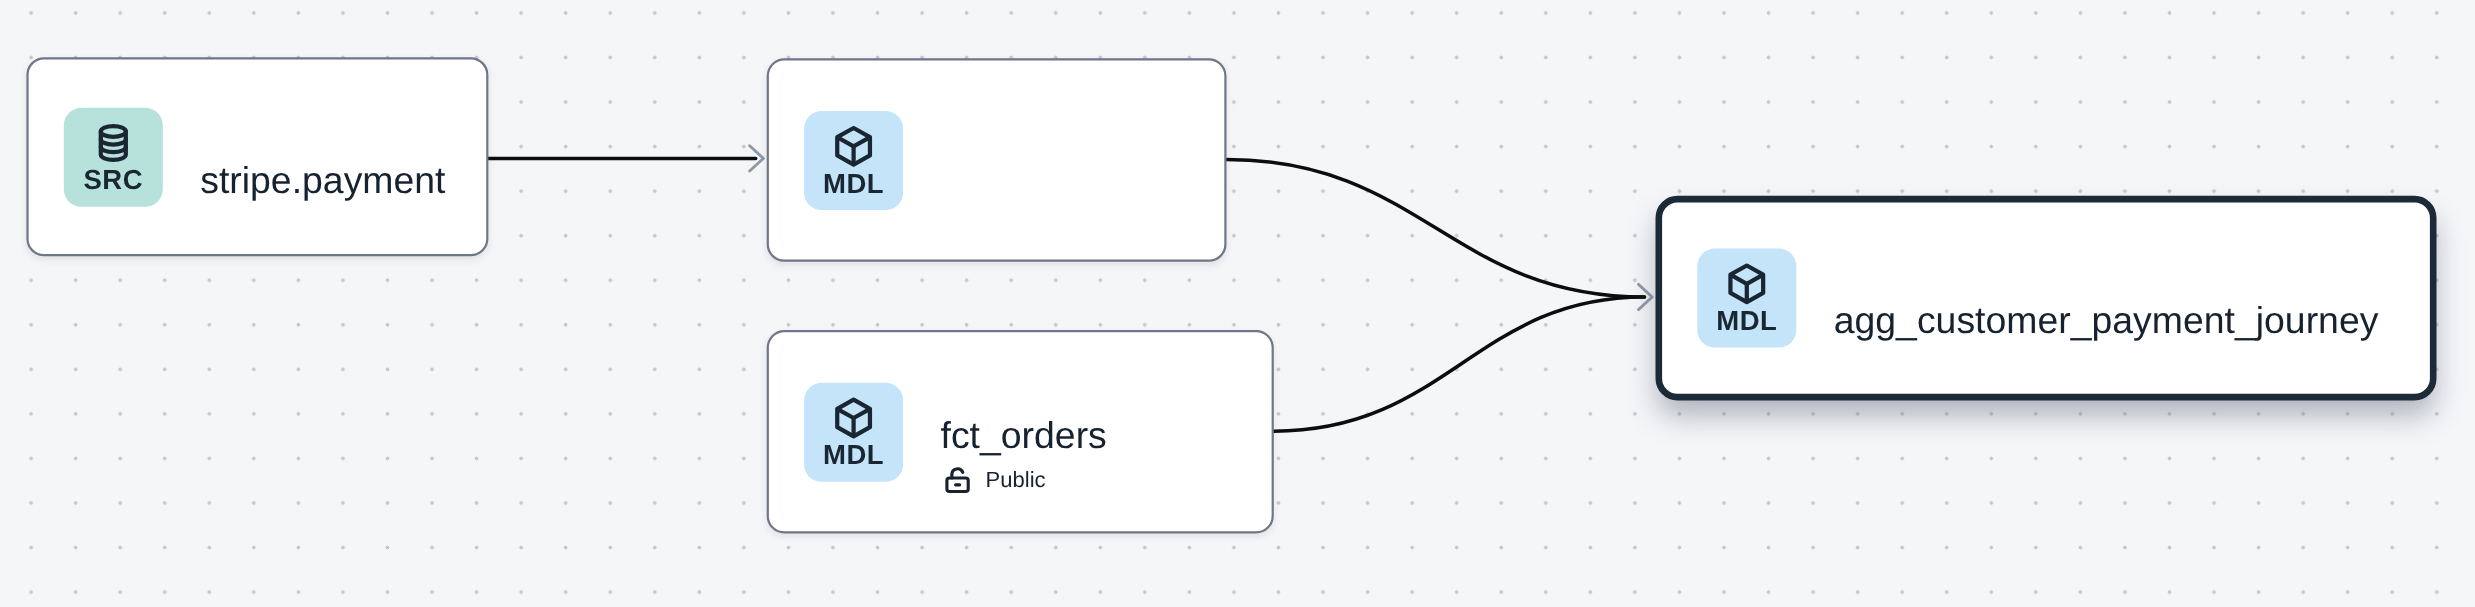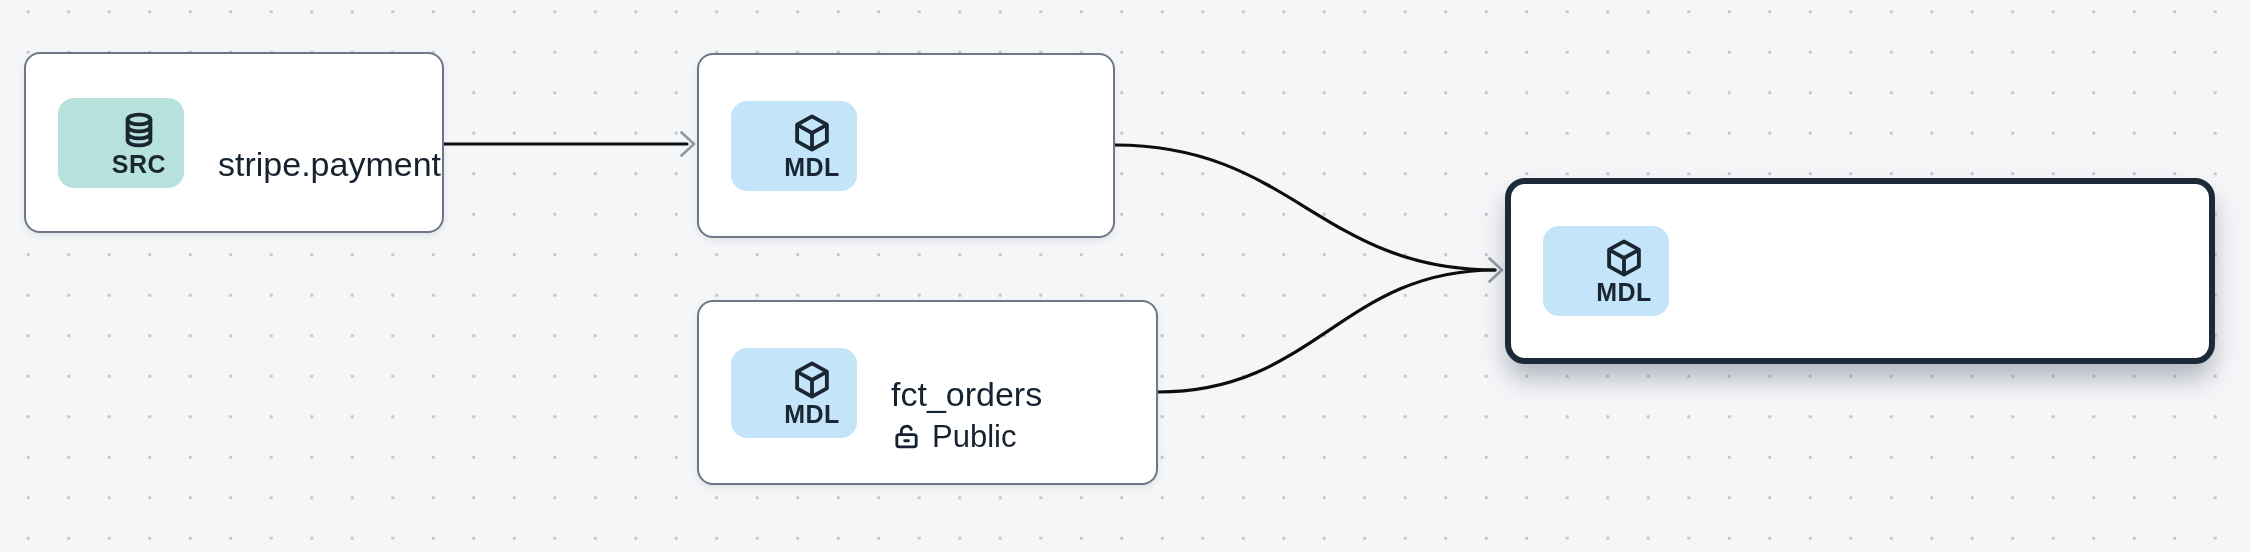--- a/index.html
+++ b/index.html
@@ -63,21 +63,20 @@
     flex: 0 0 auto;
     width: 90px;
     height: 90px;
     border-radius: 16px;
     display: flex;
     flex-direction: column;
     align-items: center;
     justify-content: center;
     gap: 1px;
     color: var(--icon_color);
-    padding-left: 36px;
   }
   .badge svg { display: block; }
   .badge-label {
     font-size: 25px;
     font-weight: 600;
     letter-spacing: 0.5px;
     line-height: 1;
     color: var(--icon_color);
   }
   .node-label {
@@ -92,21 +91,21 @@
     flex-direction: column;
     gap: 5px;
   }
   .access-row {
     display: flex;
     align-items: center;
     gap: 10px;
     color: var(--label_color);
   }
   .access-label {
-    font-size: 31px;
+    font-size: 20px;
     color: var(--label_color);
     line-height: 1.1;
   }
 </style>
 </head>
 <body>
 
 <div class="canvas">
 
   <svg class="edge-layer" viewBox="0 0 2250 552">
@@ -165,15 +164,16 @@
 
   <div class="node node-agg selected">
     <div class="badge" style="background: rgb(195, 228, 249);">
       <svg width="42" height="42" viewBox="0 0 24 24" fill="none" stroke="currentColor" stroke-width="2.2" stroke-linecap="round" stroke-linejoin="round">
         <path d="M12 2.5 L20.5 7.25 V16.75 L12 21.5 L3.5 16.75 V7.25 Z"></path>
         <path d="M3.9 7.5 L12 12 L20.1 7.5"></path>
         <path d="M12 12 V21"></path>
       </svg>
       <span class="badge-label">MDL</span>
     </div>
+    <div class="node-label">agg_customer_payment_journey</div>
   </div>
 
 </div>
 
 </body></html>

